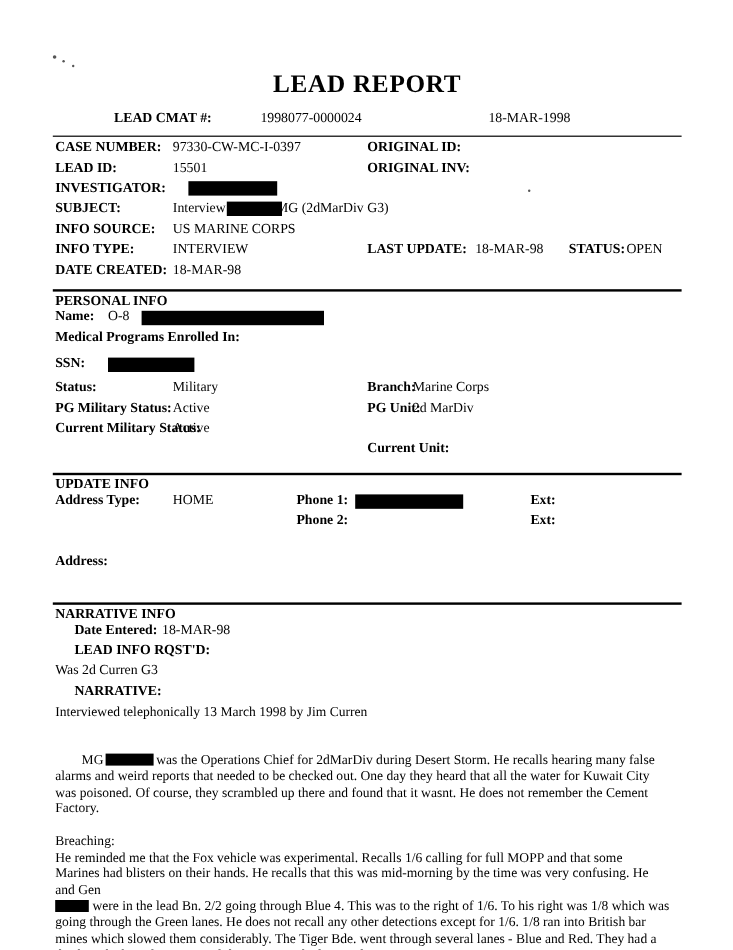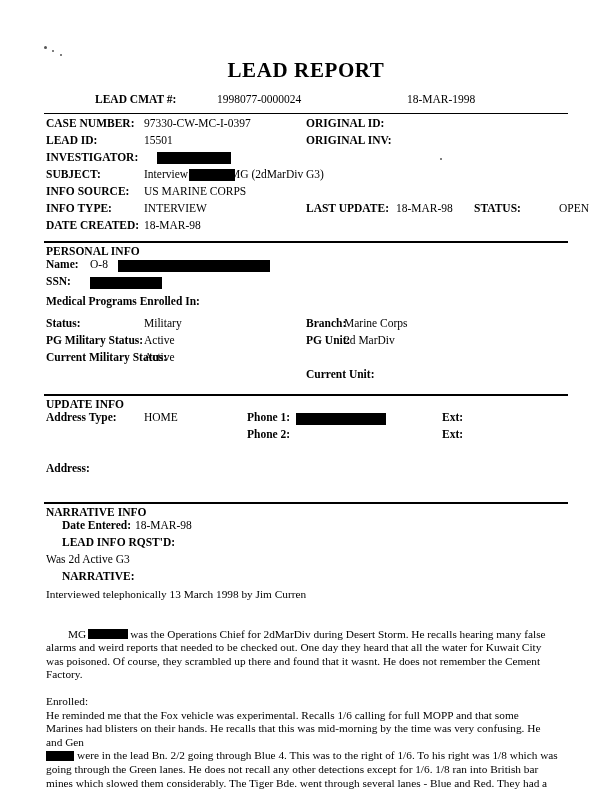--- a/index.html
+++ b/index.html
@@ -171,47 +171,47 @@
       <div class="row tall">
         <span class="lbl c1">INFO SOURCE:</span>
         <span class="val c1v">US MARINE CORPS</span>
       </div>
       <div class="row tall">
         <span class="lbl c1">INFO TYPE:</span>
         <span class="val c1v">INTERVIEW</span>
         <span class="lbl" style="left:262px;">LAST UPDATE:</span>
         <span class="val" style="left:352px;">18-MAR-98</span>
         <span class="lbl" style="left:430px;">STATUS:</span>
-        <span class="val" style="left:478px;margin-left:37px;">OPEN</span>
+        <span class="val" style="left:478px;">OPEN</span>
       </div>
       <div class="row tall">
         <span class="lbl c1">DATE CREATED:</span>
         <span class="val c1v">18-MAR-98</span>
       </div>
     </div>
 
     <hr class="rule thick" style="margin-top:5px;">
 
     <div class="section">
       <div class="sec-head">PERSONAL INFO</div>
       <div class="row tall">
         <span class="lbl c1">Name:</span>
         <span class="val" style="left:46px;">O-8</span>
         <span class="val" style="left:74px; top:2px;">
           <span class="redact redact-thick" style="width:152px;"></span>
         </span>
       </div>
+      <div class="row tall" style="height:22px;">
+        <span class="lbl c1">Medical  Programs Enrolled In:</span>
+      </div>
       <div class="row tall" style="height:20px;">
         <span class="lbl c1">SSN:</span>
         <span class="val" style="left:46px; top:2px;">
           <span class="redact redact-thick" style="width:72px;"></span>
         </span>
-      </div>
-      <div class="row tall" style="height:22px;">
-        <span class="lbl c1">Medical  Programs Enrolled In:</span>
       </div>
       <div class="row tall">
         <span class="lbl c1">Status:</span>
         <span class="val c1v">Military</span>
         <span class="lbl c2">Branch:</span>
         <span class="val" style="left:300px;">Marine Corps</span>
       </div>
       <div class="row tall">
         <span class="lbl c1">PG Military Status:</span>
         <span class="val c1v">Active</span>
@@ -256,35 +256,35 @@
     <div class="section">
       <div class="sec-head">NARRATIVE INFO</div>
       <div class="row tall" style="padding-left:16px;">
         <span class="lbl" style="left:18px;text-align:right;">Date Entered:</span>
         <span class="val" style="left:91px;">18-MAR-98</span>
       </div>
       <div class="row tall">
         <span class="lbl" style="left:18px;text-align:right;">LEAD INFO RQST'D:</span>
       </div>
       <div class="row tall">
-        <span class="val" style="left:2px;">Was 2d Active G3</span>
+        <span class="val" style="left:2px;">Was 2d Curren G3</span>
       </div>
       <div class="row tall" style="height:18px;">
         <span class="lbl" style="left:18px;">NARRATIVE:</span>
       </div>
 
       <div class="narr-body">
         <p>Interviewed telephonically 13 March 1998 by Jim Curren</p>
         <div class="blankline"></div>
         <div class="blankline"></div>
         <p style="text-indent:22px;">
           <span>MG</span><span class="redact" style="width:40px; margin:0 2px;"></span><span>was the Operations Chief for 2dMarDiv during Desert Storm.  He recalls hearing many false alarms and weird reports that needed to be checked out.   One day they heard that all the water for Kuwait City was poisoned. Of course, they scrambled up there and found that it wasnt.  He does not remember the Cement Factory.</span>
         </p>
         <div class="blankline"></div>
-        <p>Enrolled:</p>
+        <p>Breaching:</p>
         <p>He reminded me that the Fox vehicle was experimental.  Recalls 1/6 calling for full MOPP and that some Marines had blisters on their hands.  He recalls that this was mid-morning by the time was very confusing.  He and Gen</p>
         <p>
           <span class="redact" style="width:28px; margin-right:3px;"></span><span>were in the lead Bn. 2/2 going through Blue 4.   This was to the right of 1/6.  To his right was 1/8 which was going through the Green lanes.  He does not recall any other detections except for 1/6.  1/8 ran into British bar mines which slowed them considerably.  The Tiger Bde. went through several lanes - Blue and Red.  They had a death in the breach as an MP did a U-turn in the lane and ran into a mine.</span>
         </p>
 
       </div>
     </div>
 
   </div>
 </div>

